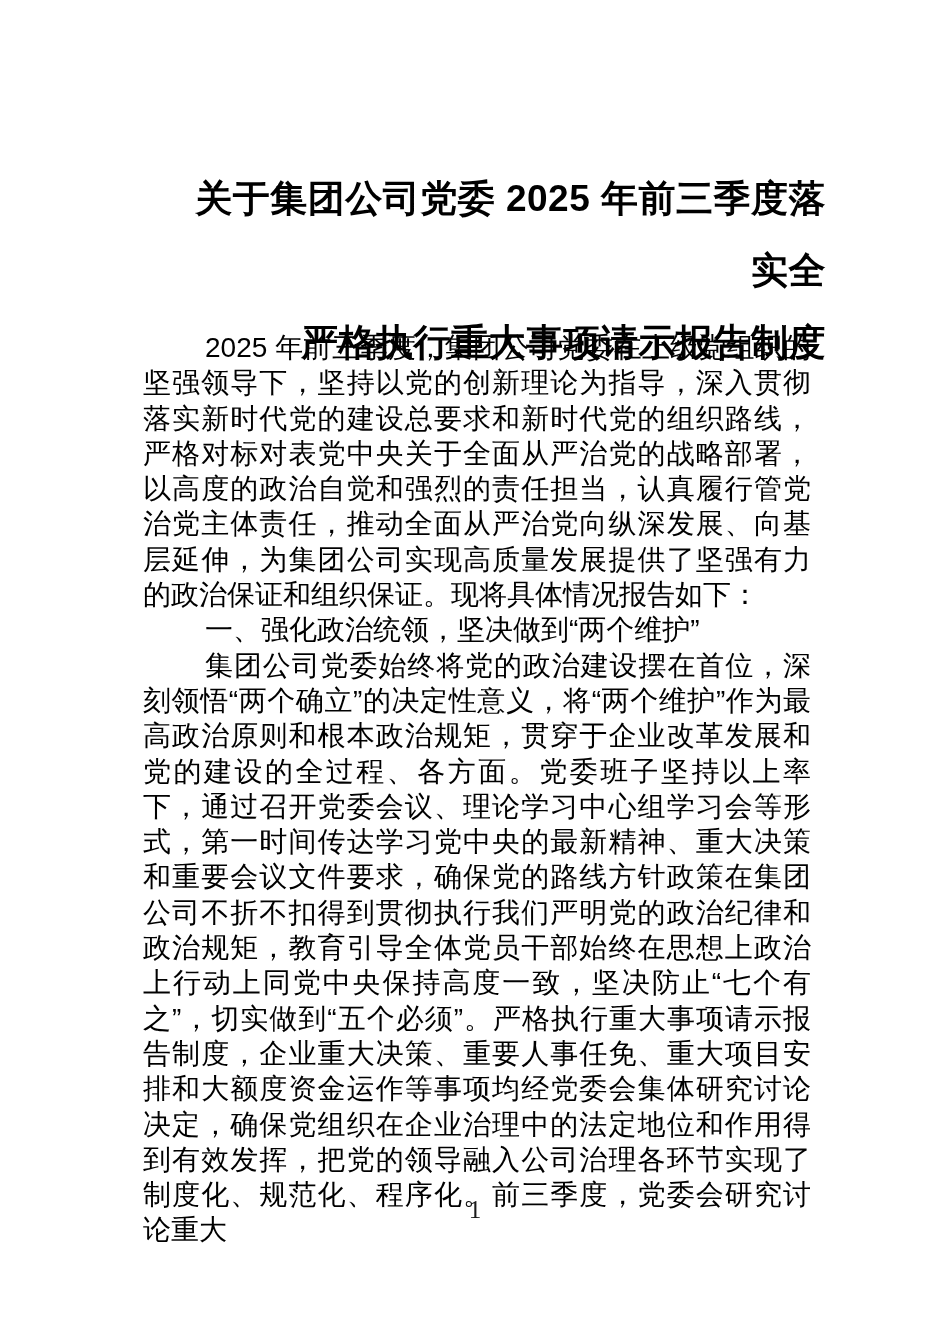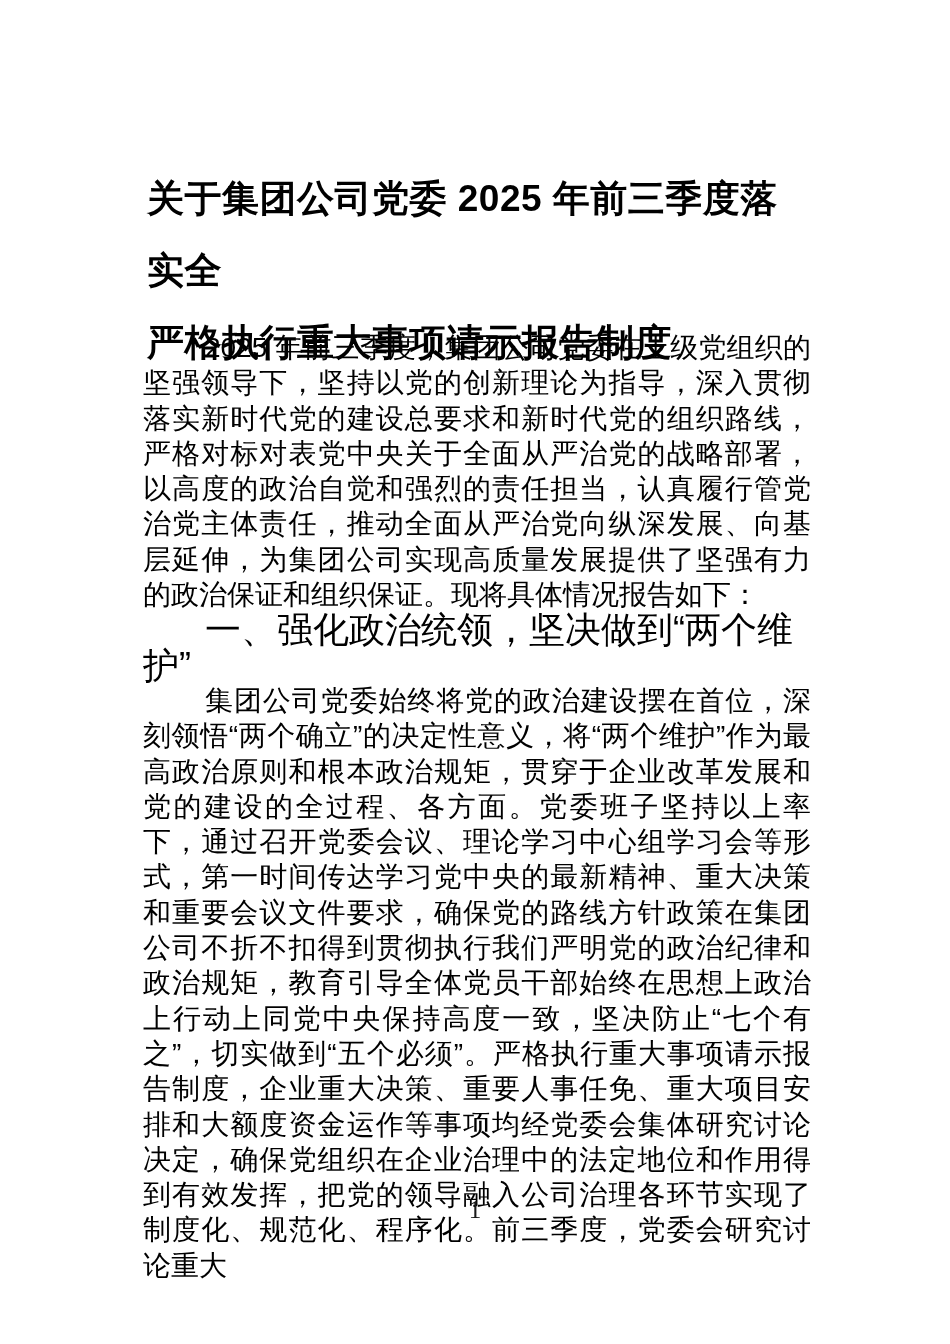--- a/index.html
+++ b/index.html
@@ -20,24 +20,24 @@
     position: absolute;
     left: 0;
     top: 0;
     width: 950px;
     height: 1344px;
     background: #ffffff;
   }
 
   .doc-title {
     position: absolute;
-    left: 147px;
+    left: 159px;
     top: 163px;
     width: 667px;
-    text-align: left;
+    text-align: right;
     font-size: 37px;
     font-weight: bold;
     line-height: 72px;
     letter-spacing: 0.5px;
   }
 
   .body-block {
     position: absolute;
     left: 143px;
     top: 330px;
@@ -53,21 +53,21 @@
     margin: 0;
     letter-spacing: 0px;
     word-break: break-all;
   }
 
   .para.indent {
     text-indent: 62px;
   }
 
   .section-heading {
-    font-size: 36px;
+    font-size: 28px;
     line-height: 35.3px;
     text-indent: 62px;
     margin: 0;
     text-align: left;
   }
 
   .page-number {
     position: absolute;
     left: 0;
     top: 1196px;

